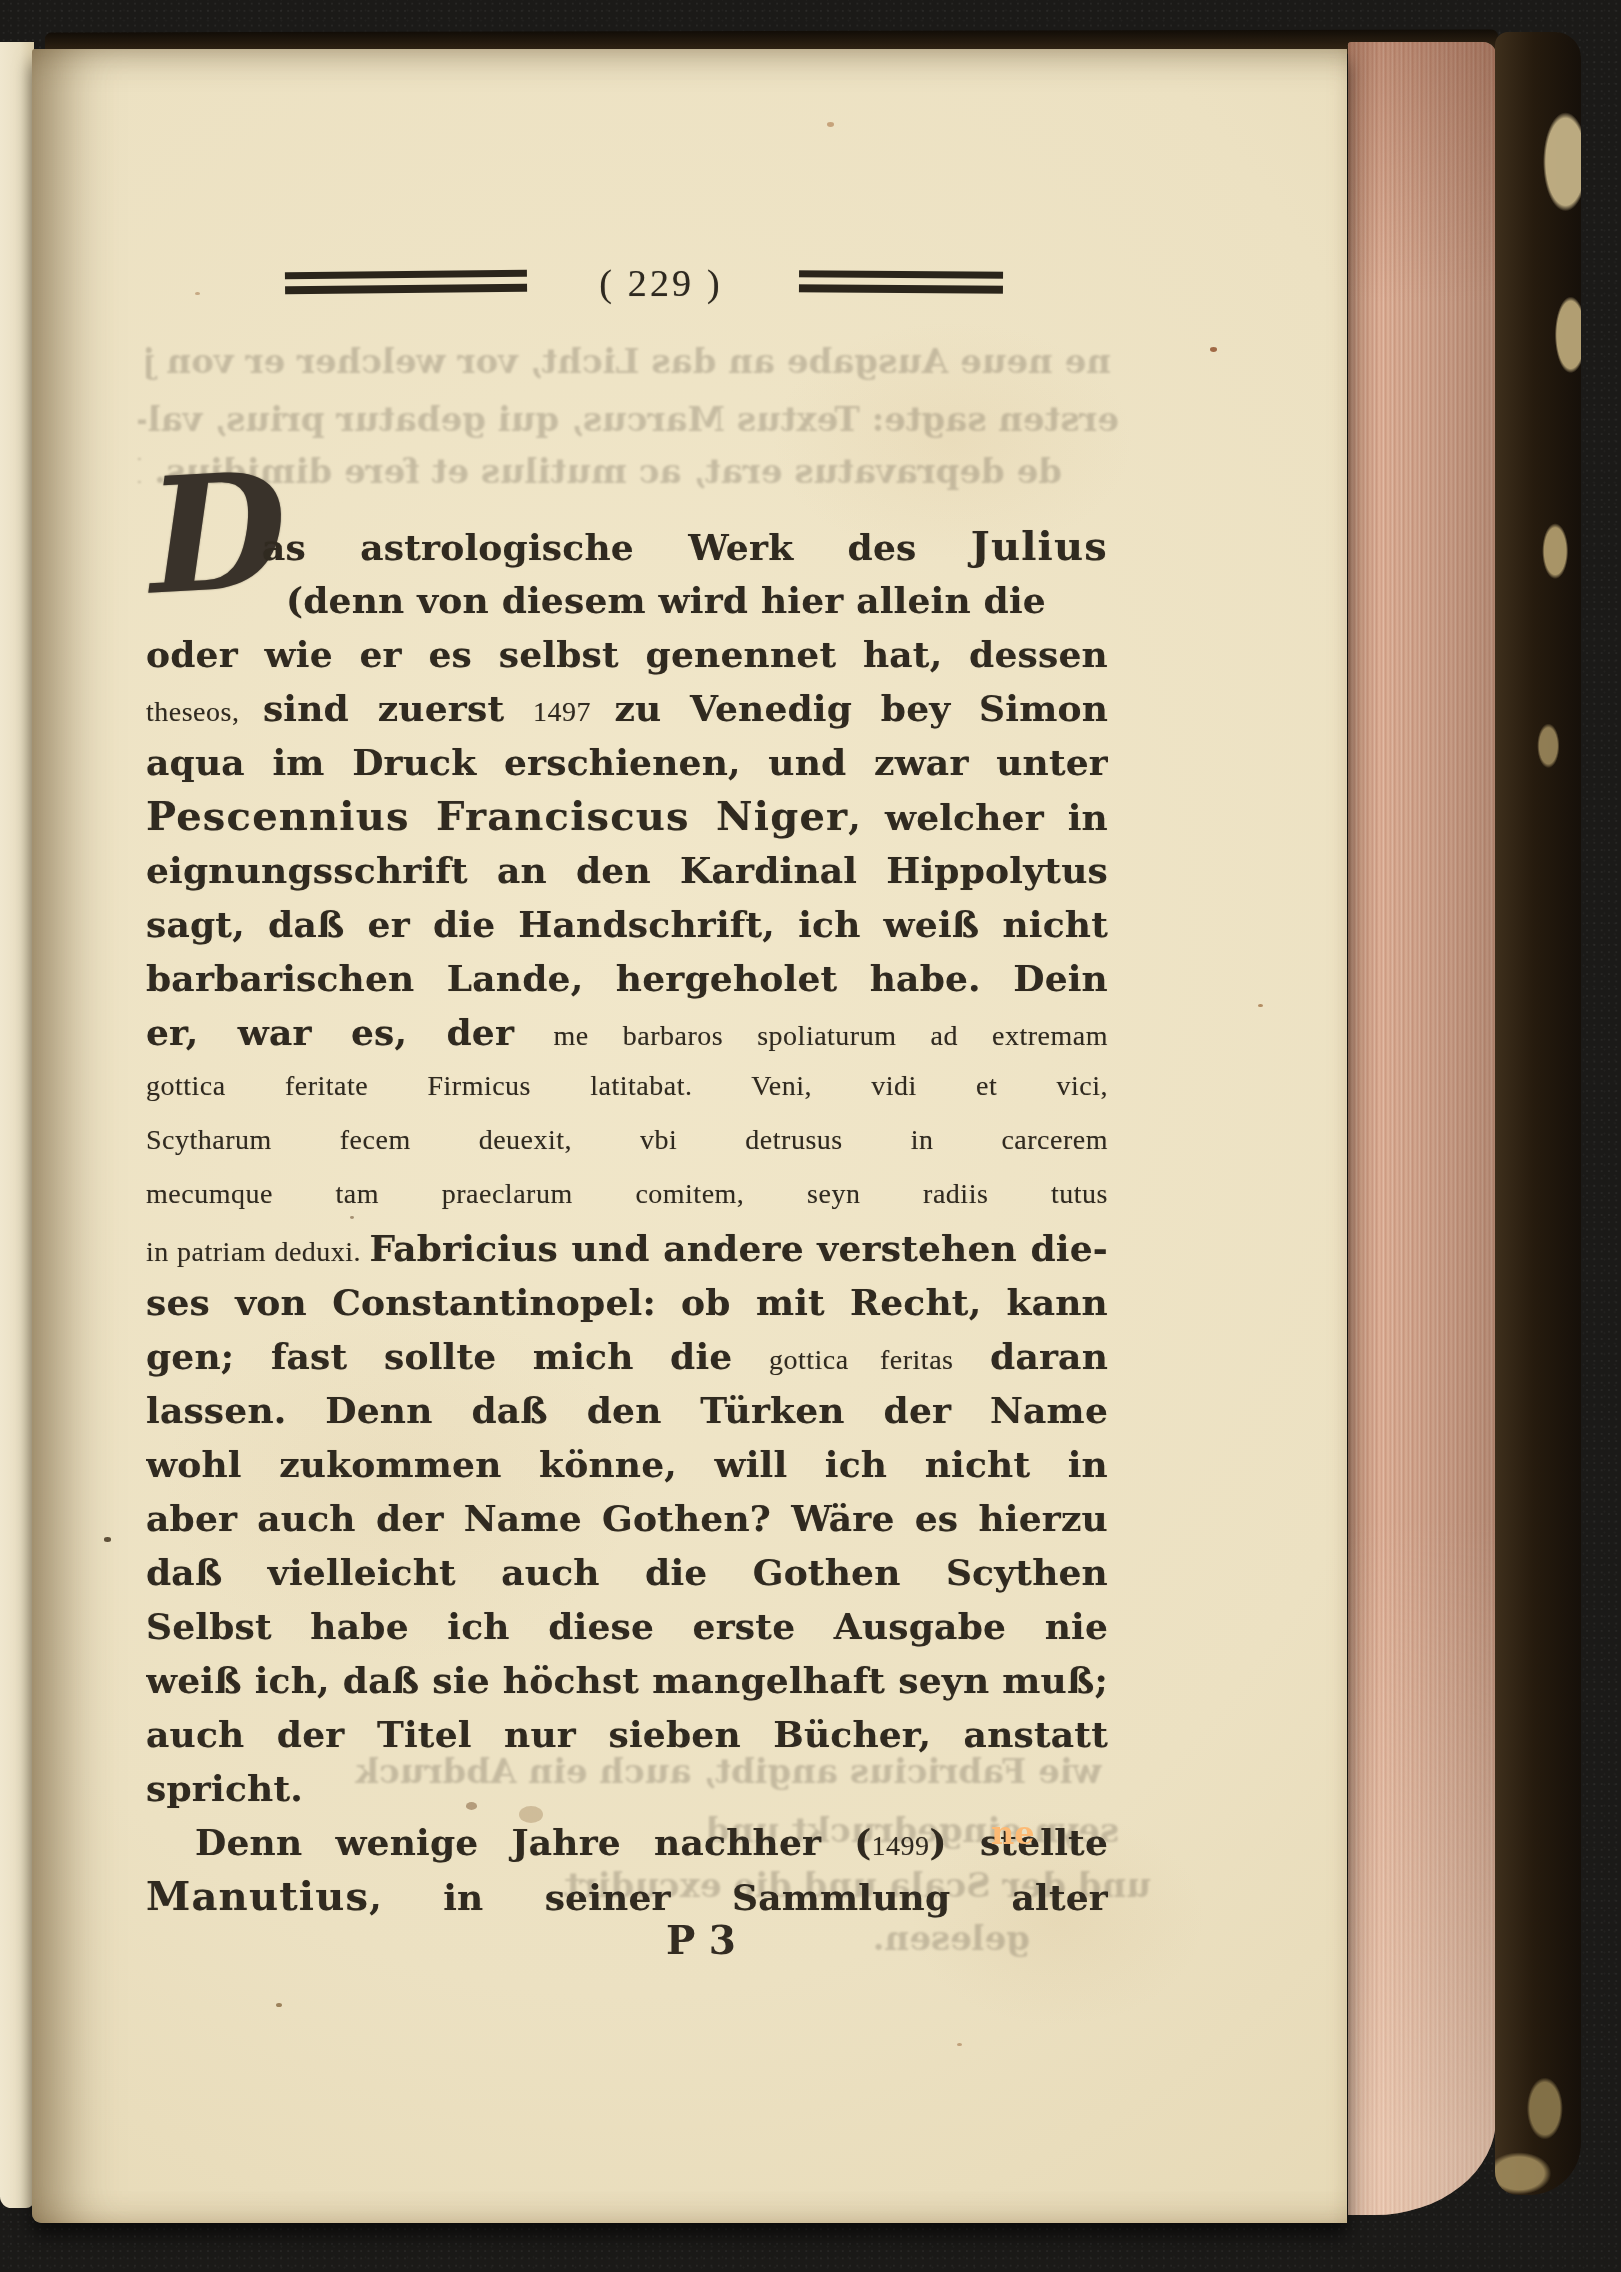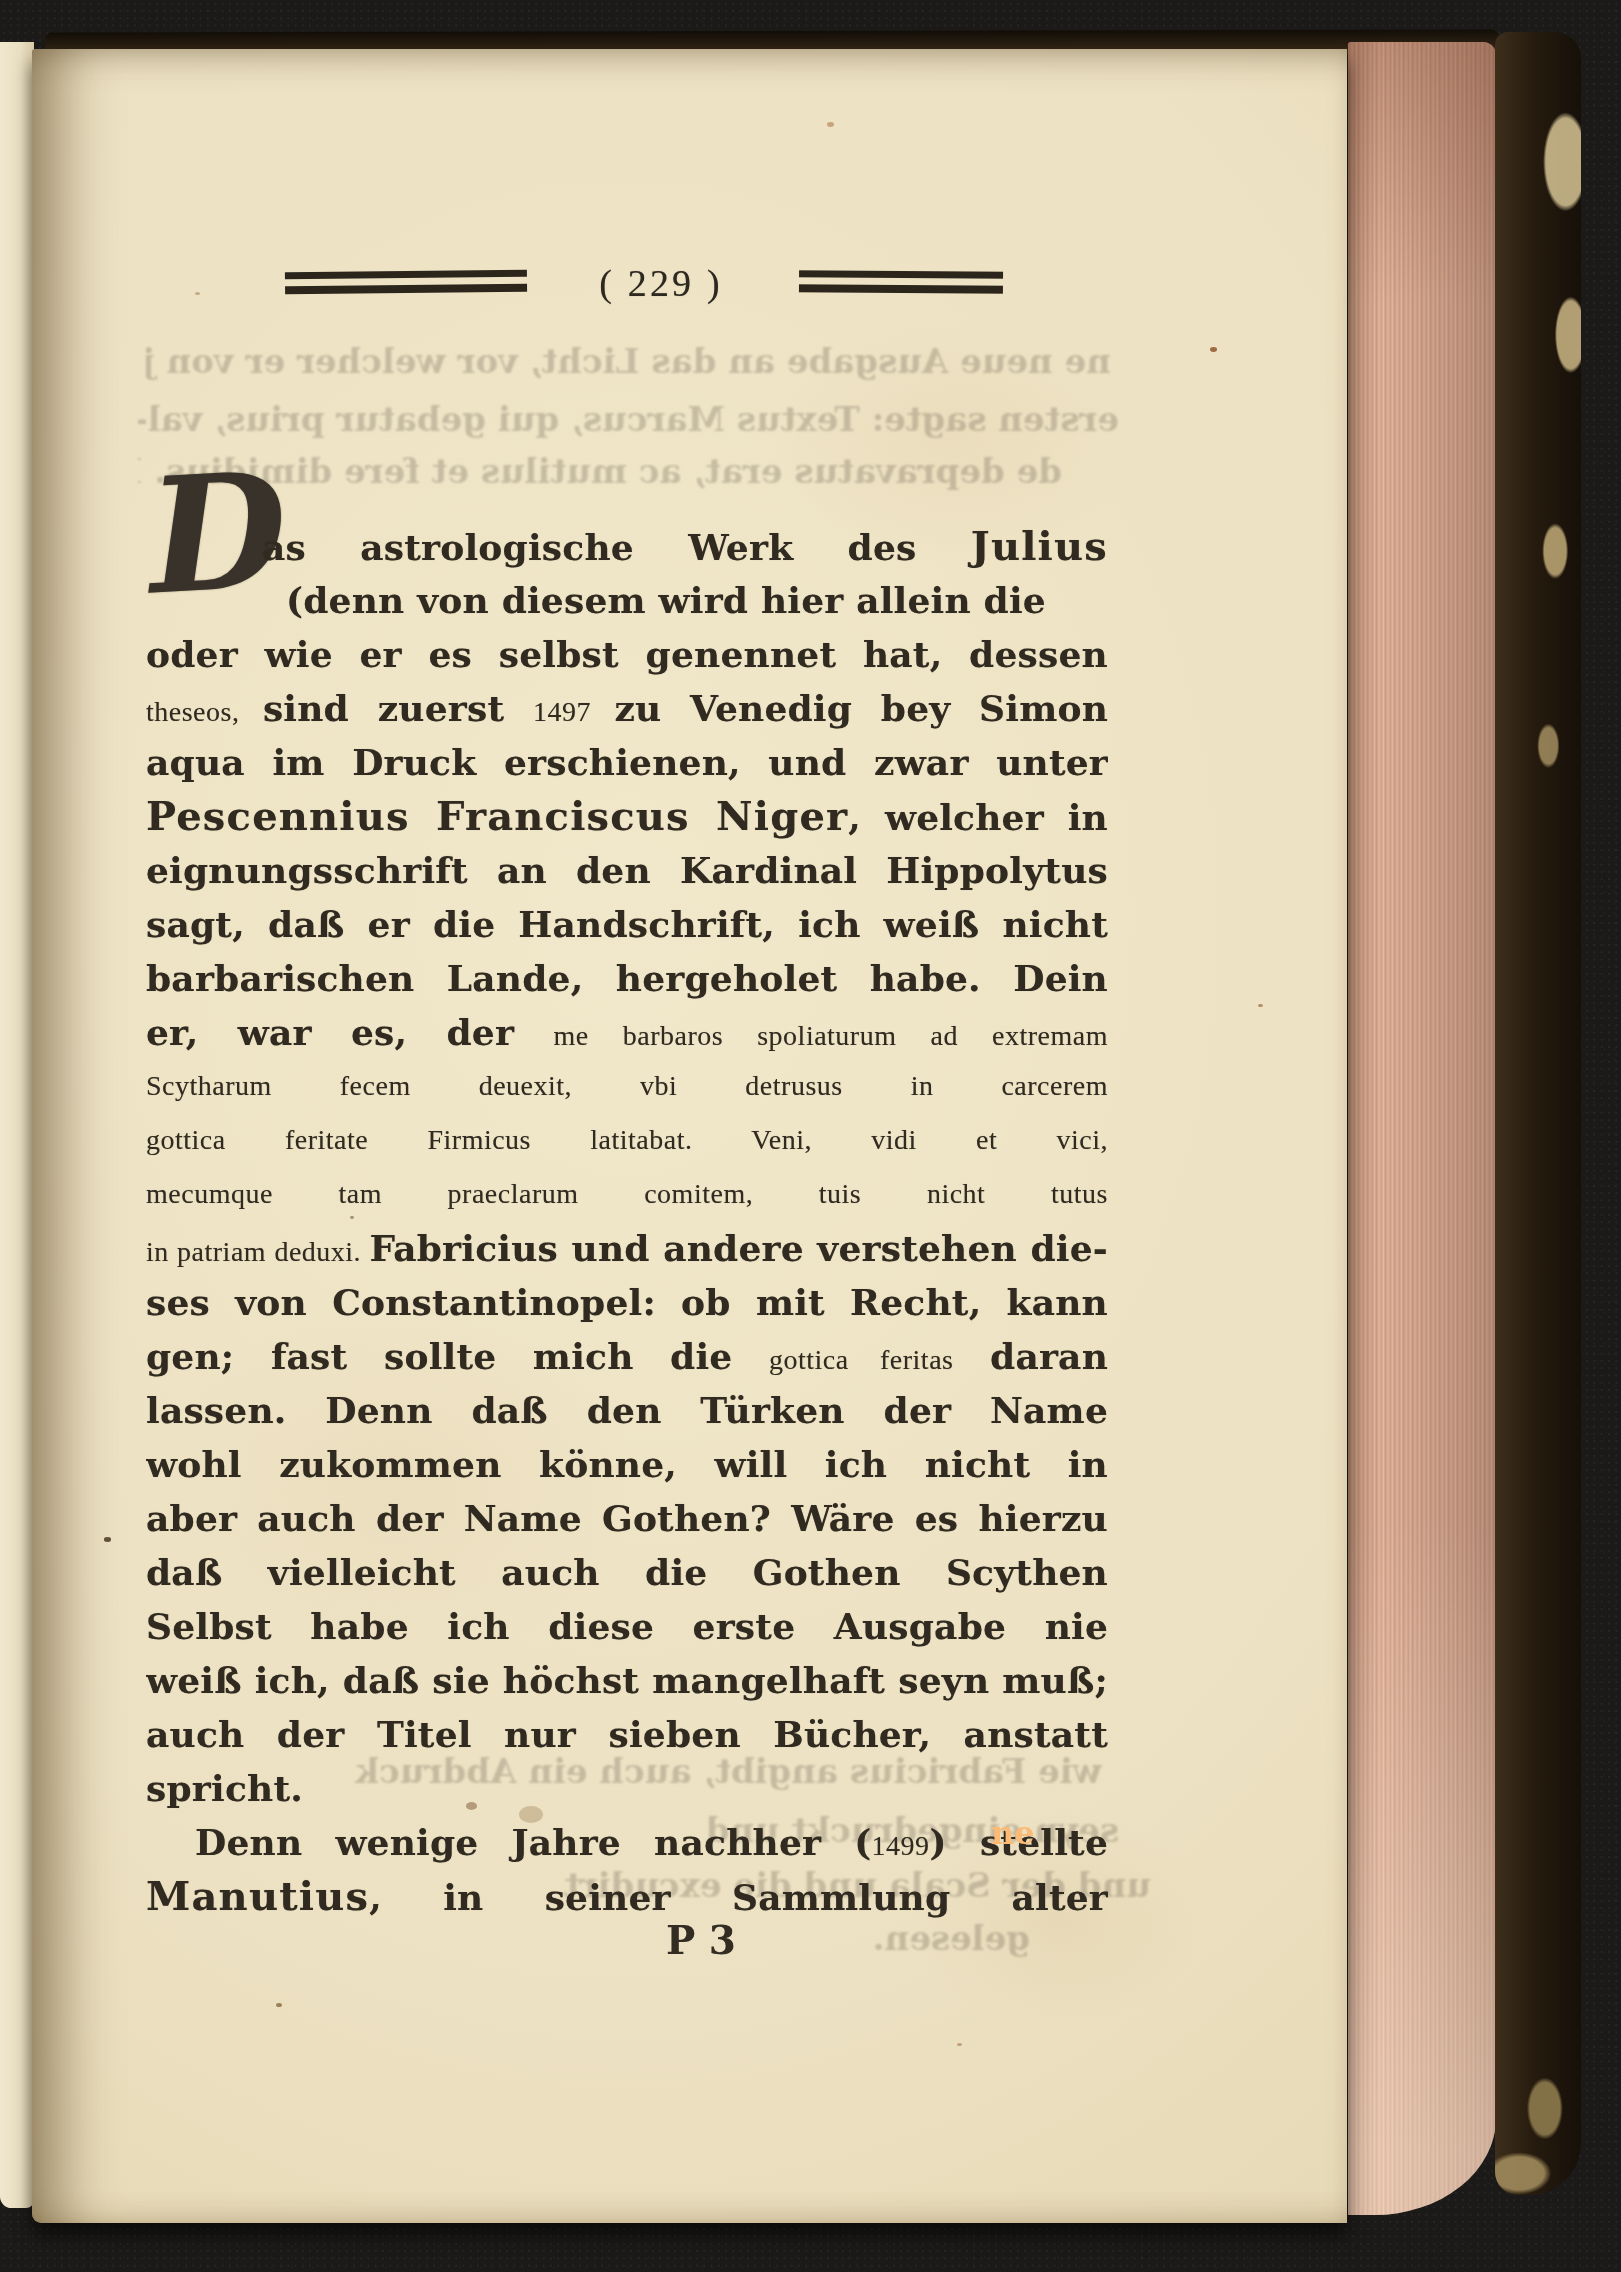--- a/index.html
+++ b/index.html
@@ -123,23 +123,23 @@
       <div class="line dc1"><span class="frak">as astrologische Werk des </span><span class="name">Julius Firmicus,</span></div>
       <div class="line dc2 nj"><span class="frak">(denn von diesem wird hier allein die Rede seyn)</span></div>
       <div class="line "><span class="frak">oder wie er es selbst genennet hat, dessen </span></div>
       <div class="line "><span class="antiqua">theseos, </span><span class="frak">sind zuerst </span><span class="antiqua">1497 </span><span class="frak">zu Venedig bey Simon Bevil-</span></div>
       <div class="line "><span class="frak">aqua im Druck erschienen, und zwar unter Besorgung des</span></div>
       <div class="line "><span class="name">Pescennius Franciscus Niger</span><span class="frak">, welcher in seiner Zu-</span></div>
       <div class="line "><span class="frak">eignungsschrift an den Kardinal Hippolytus von Este</span></div>
       <div class="line "><span class="frak">sagt, daß er die Handschrift, ich weiß nicht aus welchem</span></div>
       <div class="line "><span class="frak">barbarischen Lande, hergeholet habe. Dein Stern, schreibt</span></div>
       <div class="line "><span class="frak">er, war es, der </span><span class="antiqua">me barbaros spoliaturum ad extremam</span></div>
+      <div class="line "><span class="antiqua">gottica feritate Firmicus latitabat. Veni, vidi et vici,</span></div>
       <div class="line "><span class="antiqua">Scytharum fecem deuexit, vbi detrusus in carcerem</span></div>
-      <div class="line "><span class="antiqua">gottica feritate Firmicus latitabat. Veni, vidi et vici,</span></div>
-      <div class="line "><span class="antiqua">mecumque tam praeclarum comitem, tuis nicht tutus</span></div>
+      <div class="line "><span class="antiqua">mecumque tam praeclarum comitem, seyn radiis tutus</span></div>
       <div class="line "><span class="antiqua">in patriam deduxi. </span><span class="frak">Fabricius und andere verstehen die-</span></div>
       <div class="line "><span class="frak">ses von Constantinopel: ob mit Recht, kann ich nicht sa-</span></div>
       <div class="line "><span class="frak">gen; fast sollte mich die </span><span class="antiqua">gottica feritas</span><span class="frak"> daran zweifeln</span></div>
       <div class="line "><span class="frak">lassen. Denn daß den Türken der Name Scythen noch</span></div>
       <div class="line "><span class="frak">wohl zukommen könne, will ich nicht in Abrede seyn. Ob</span></div>
       <div class="line "><span class="frak">aber auch der Name Gothen? Wäre es hierzu genug,</span></div>
       <div class="line "><span class="frak">daß vielleicht auch die Gothen Scythen gewesen? — —</span></div>
       <div class="line "><span class="frak">Selbst habe ich diese erste Ausgabe nie gesehen. Doch</span></div>
       <div class="line "><span class="frak">weiß ich, daß sie höchst mangelhaft seyn muß; wie denn</span></div>
       <div class="line "><span class="frak">auch der Titel nur sieben Bücher, anstatt achte, ver-</span></div>

